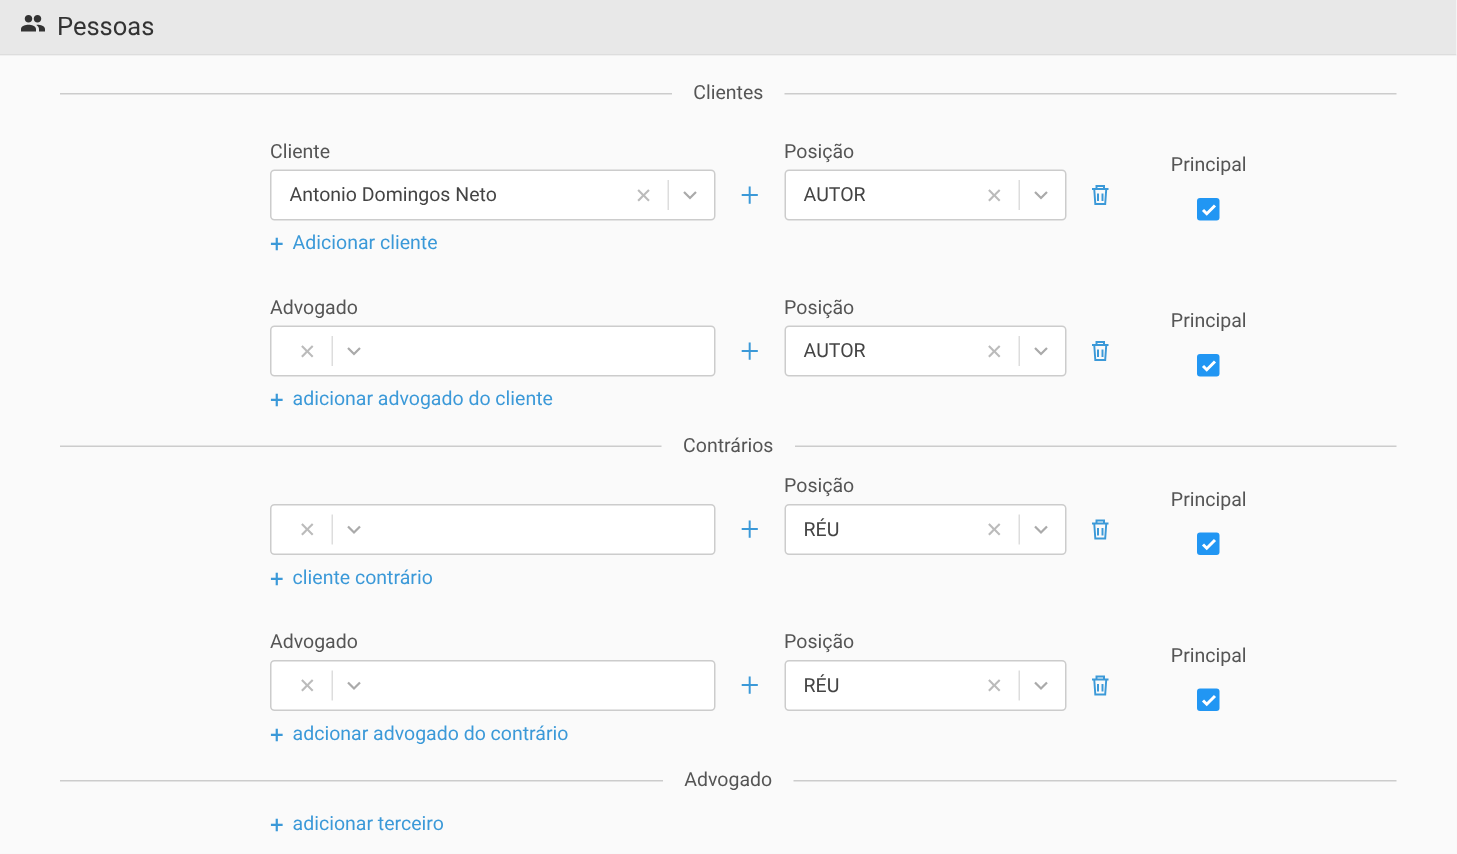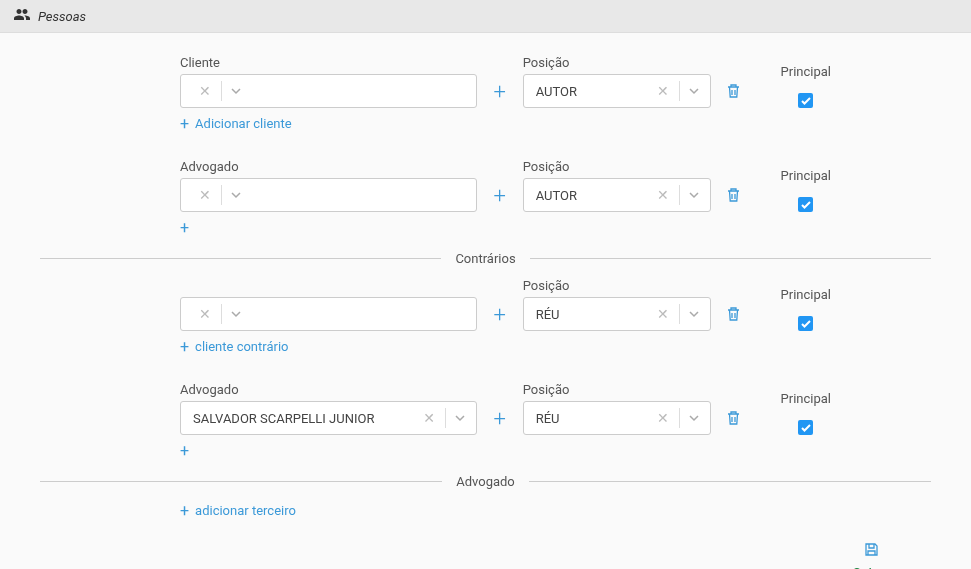--- a/index.html
+++ b/index.html
@@ -19,23 +19,22 @@
       padding: 8px 14px;
       display: flex;
       align-items: center;
       gap: 8px;
       border-bottom: 1px solid #ddd;
     }
     .header-icon {
       font-size: 14px;
     }
     .header-title {
-      font-size: 13px;
+      font-size: 17px;
       color: #333;
-      font-style: italic;
     }
     .content {
       padding: 10px 40px 20px 40px;
       background: #fafafa;
     }
     .section-divider {
       display: flex;
       align-items: center;
       margin: 8px 0 12px 0;
     }
@@ -189,26 +188,30 @@
   <span class="header-icon">
     <svg width="16" height="12" viewBox="0 0 16 12">
         <path fill="#333" d="M5 5c1.4 0 2.5-1.1 2.5-2.5S6.4 0 5 0 2.5 1.1 2.5 2.5 3.6 5 5 5zm6 0c1.4 0 2.5-1.1 2.5-2.5S12.4 0 11 0 8.5 1.1 8.5 2.5 9.6 5 11 5zM5 6.5c-1.9 0-5 .9-5 2.8V11h10V9.3c0-1.9-3.1-2.8-5-2.8zm6 0c-.2 0-.5 0-.8.1 1 .7 1.8 1.6 1.8 2.7V11h4V9.3c0-1.9-3.1-2.8-5-2.8z"></path>
       </svg>
   </span>
   <span class="header-title">Pessoas</span>
 </div>
 
 <div class="content">
 
+  <div class="section-divider">
+    <span class="section-title">Clientes</span>
+  </div>
 
   <div class="form-area">
     <div class="row">
       <div class="field-group field-group-main">
         <span class="label">Cliente</span>
         <div class="select-box">
+          <span class="select-value">Antonio Domingos Neto</span>
           <span class="clear-x">✕</span>
           <span class="divider-v"></span>
           <span class="chevron"><svg width="12" height="12" viewBox="0 0 12 12">
                 <path fill="none" stroke="#aaa" stroke-width="1.5" d="M2 4l4 4 4-4"></path>
               </svg></span>
         </div>
       </div>
       <div class="plus-btn">+</div>
       <div class="field-group field-group-pos">
         <span class="label">Posição</span>
@@ -272,20 +275,21 @@
         <span class="label-principal">Principal</span>
         <div class="checkbox">
           <svg viewBox="0 0 10 10">
               <path fill="none" stroke="#fff" stroke-width="2" d="M1 5l2.5 2.5L9 2"></path>
             </svg>
         </div>
       </div>
     </div>
     <div class="add-link">
       <span class="add-link-plus">+</span>
+      <span>adicionar advogado do cliente</span>
     </div>
   </div>
 
   <div class="section-divider">
     <span class="section-title">Contrários</span>
   </div>
 
   <div class="form-area">
     <div class="row">
       <div class="field-group field-group-main">
@@ -325,21 +329,20 @@
     </div>
     <div class="add-link">
       <span class="add-link-plus">+</span>
       <span>cliente contrário</span>
     </div>
 
     <div class="row">
       <div class="field-group field-group-main">
         <span class="label">Advogado</span>
         <div class="select-box">
-          <span class="select-value">SALVADOR SCARPELLI JUNIOR</span>
           <span class="clear-x">✕</span>
           <span class="divider-v"></span>
           <span class="chevron"><svg width="12" height="12" viewBox="0 0 12 12">
                 <path fill="none" stroke="#aaa" stroke-width="1.5" d="M2 4l4 4 4-4"></path>
               </svg></span>
         </div>
       </div>
       <div class="plus-btn">+</div>
       <div class="field-group field-group-pos">
         <span class="label">Posição</span>
@@ -361,20 +364,21 @@
         <span class="label-principal">Principal</span>
         <div class="checkbox">
           <svg viewBox="0 0 10 10">
               <path fill="none" stroke="#fff" stroke-width="2" d="M1 5l2.5 2.5L9 2"></path>
             </svg>
         </div>
       </div>
     </div>
     <div class="add-link">
       <span class="add-link-plus">+</span>
+      <span>adcionar advogado do contrário</span>
     </div>
   </div>
 
   <div class="section-divider">
     <span class="section-title">Advogado</span>
   </div>
 
   <div class="form-area">
     <div class="add-link">
       <span class="add-link-plus">+</span>

